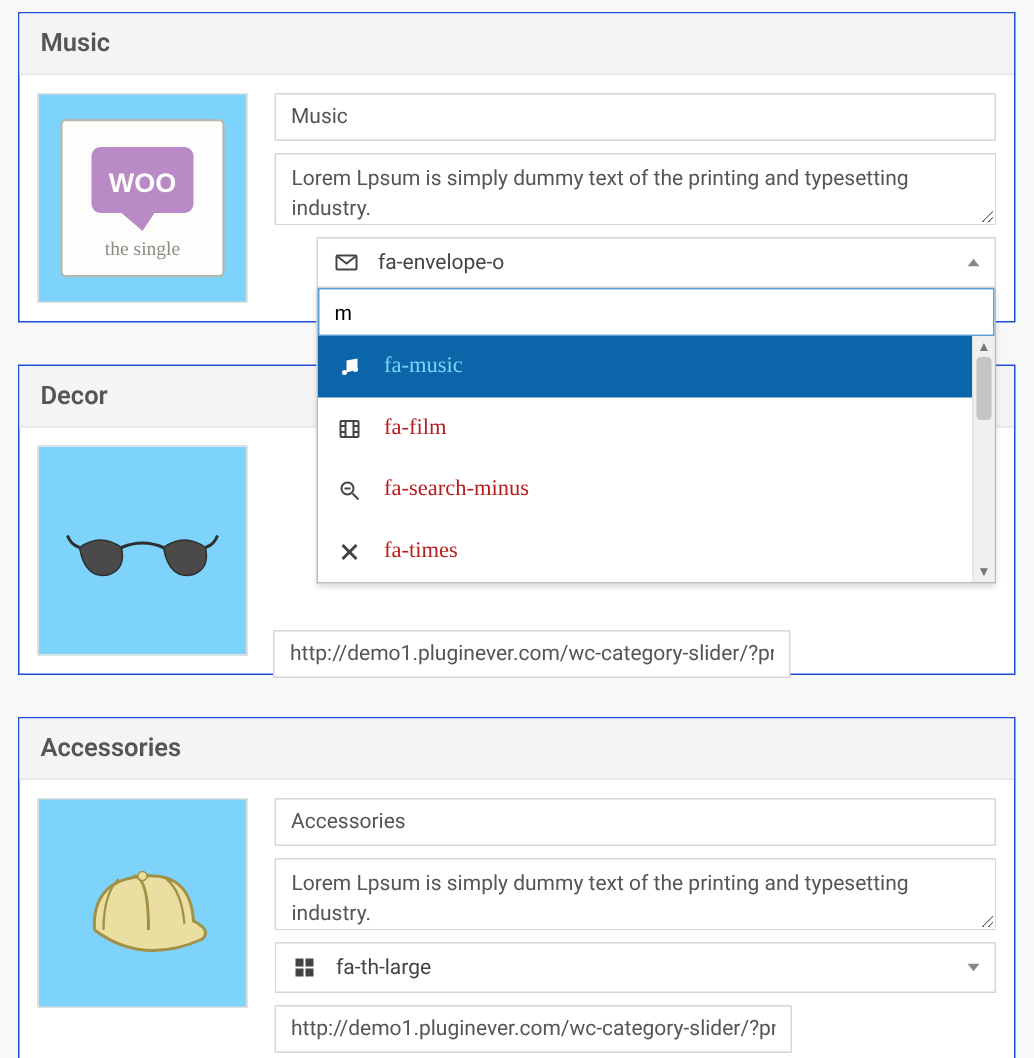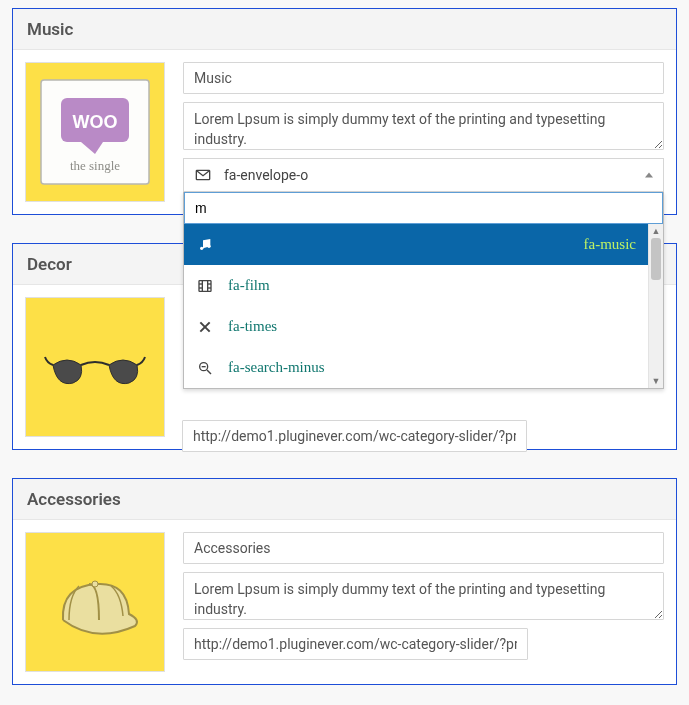--- a/index.html
+++ b/index.html
@@ -26,21 +26,21 @@
   }
   .panel-body {
     display: flex;
     padding: 12px;
     gap: 18px;
   }
   .thumb {
     width: 140px;
     height: 140px;
     border: 1px solid #e0e0e0;
-    background: #fde047;
+    background: #7dd3fc;
     display: flex;
     align-items: center;
     justify-content: center;
     flex: 0 0 140px;
     cursor: pointer;
   }
   .fields {
     flex: 1;
     display: flex;
     flex-direction: column;
@@ -113,30 +113,29 @@
   .dd-list {
     flex: 1;
     max-height: 200px;
     overflow: hidden;
   }
   .dd-item {
     padding: 12px 12px;
     display: flex;
     align-items: center;
     gap: 14px;
-    color: #0f766e;
+    color: #b91c1c;
     font-family: Georgia, 'Times New Roman', serif;
     font-size: 15px;
     cursor: pointer;
   }
   .dd-item .icon { width: 18px; display:flex; justify-content:center; font-family: Arial, sans-serif; }
   .dd-item.hl {
     background: #0a66a8;
-    color: #bef264;
-    justify-content: space-between;
+    color: #7dd3fc;
   }
   .dd-scroll {
     width: 15px;
     background: #f0f0f0;
     border-left: 1px solid #e3e3e3;
     position: relative;
   }
   .dd-scroll .sc-arrow {
     height: 14px;
     display:flex; align-items:center; justify-content:center;
@@ -178,21 +177,21 @@
         <rect x="26" y="26" width="68" height="44" rx="6" fill="#b98ac6"></rect>
         <path d="M46 70 l14 12 l8 -12 z" fill="#b98ac6"></path>
         <text x="60" y="56" text-anchor="middle" font-family="Arial Black, Arial" font-size="18" font-weight="900" fill="#fff">WOO</text>
         <text x="60" y="98" text-anchor="middle" font-family="'Brush Script MT', cursive" font-size="13" fill="#8d8d88">the  single</text>
       </svg>
     </div>
     <div class="fields">
       <input class="tf" value="Music" style="">
       <textarea class="tf" style="">Lorem Lpsum is simply dummy text of the printing and typesetting industry.</textarea>
 
-      <div style="position:relative;">
+      <div style="position:relative;margin-left:28px;">
         <div class="combo">
           <span class="icon">
             <svg viewBox="0 0 24 24">
                 <rect x="2" y="5" width="20" height="14" rx="1" fill="none" stroke="#444" stroke-width="2"></rect>
                 <path d="M3 6 l9 7 l9 -7" fill="none" stroke="#444" stroke-width="2"></path>
               </svg>
           </span>
           <span class="label">fa-envelope-o</span>
           <span class="arrow up"></span>
         </div>
@@ -223,37 +222,37 @@
                       <line x1="3" y1="15" x2="8" y2="15"></line>
                       <line x1="16" y1="9" x2="21" y2="9"></line>
                       <line x1="16" y1="15" x2="21" y2="15"></line>
                     </svg>
                 </span>
                 <span>fa-film</span>
               </div>
 
               <div class="dd-item">
                 <span class="icon">
-                  <svg viewBox="0 0 24 24" stroke="#444" stroke-width="3">
-                      <line x1="5" y1="5" x2="19" y2="19"></line>
-                      <line x1="19" y1="5" x2="5" y2="19"></line>
-                    </svg>
-                </span>
-                <span>fa-times</span>
-              </div>
-
-              <div class="dd-item">
-                <span class="icon">
                   <svg viewBox="0 0 24 24" fill="none" stroke="#444" stroke-width="2">
                       <circle cx="10" cy="10" r="6"></circle>
                       <line x1="15" y1="15" x2="21" y2="21"></line>
                       <line x1="7" y1="10" x2="13" y2="10"></line>
                     </svg>
                 </span>
                 <span>fa-search-minus</span>
+              </div>
+
+              <div class="dd-item">
+                <span class="icon">
+                  <svg viewBox="0 0 24 24" stroke="#444" stroke-width="3">
+                      <line x1="5" y1="5" x2="19" y2="19"></line>
+                      <line x1="19" y1="5" x2="5" y2="19"></line>
+                    </svg>
+                </span>
+                <span>fa-times</span>
               </div>
 
 
             </div>
             <div class="dd-scroll">
               <div class="sc-arrow">▲</div>
               <div class="sc-thumb"></div>
               <div class="sc-arrow" style="position:absolute;bottom:0;left:0;right:0;">▼</div>
             </div>
           </div>
@@ -292,16 +291,28 @@
         <path d="M28 78 q-2 -34 34 -36 q30 -2 32 30 q12 6 6 12 q-40 18 -72 -6" fill="#eadfa0" stroke="#a19046" stroke-width="2"></path>
         <path d="M54 42 q10 0 10 36" fill="none" stroke="#a19046" stroke-width="2"></path>
         <path d="M44 44 q-10 10 -10 34" fill="none" stroke="#a19046" stroke-width="1.5"></path>
         <path d="M76 44 q10 8 12 30" fill="none" stroke="#a19046" stroke-width="1.5"></path>
         <circle cx="60" cy="42" r="3" fill="#eadfa0" stroke="#a19046"></circle>
       </svg>
     </div>
     <div class="fields">
       <input class="tf" value="Accessories" style="">
       <textarea class="tf" style="">Lorem Lpsum is simply dummy text of the printing and typesetting industry.</textarea>
+      <div class="combo">
+        <span class="icon">
+          <svg viewBox="0 0 24 24" fill="#444">
+              <rect x="3" y="3" width="8" height="8"></rect>
+              <rect x="13" y="3" width="8" height="8"></rect>
+              <rect x="3" y="13" width="8" height="8"></rect>
+              <rect x="13" y="13" width="8" height="8"></rect>
+            </svg>
+        </span>
+        <span class="label">fa-th-large</span>
+        <span class="arrow down"></span>
+      </div>
       <input class="tf url-input" value="http://demo1.pluginever.com/wc-category-slider/?prod" style="">
     </div>
   </div>
 </div>
 
 </body></html>

